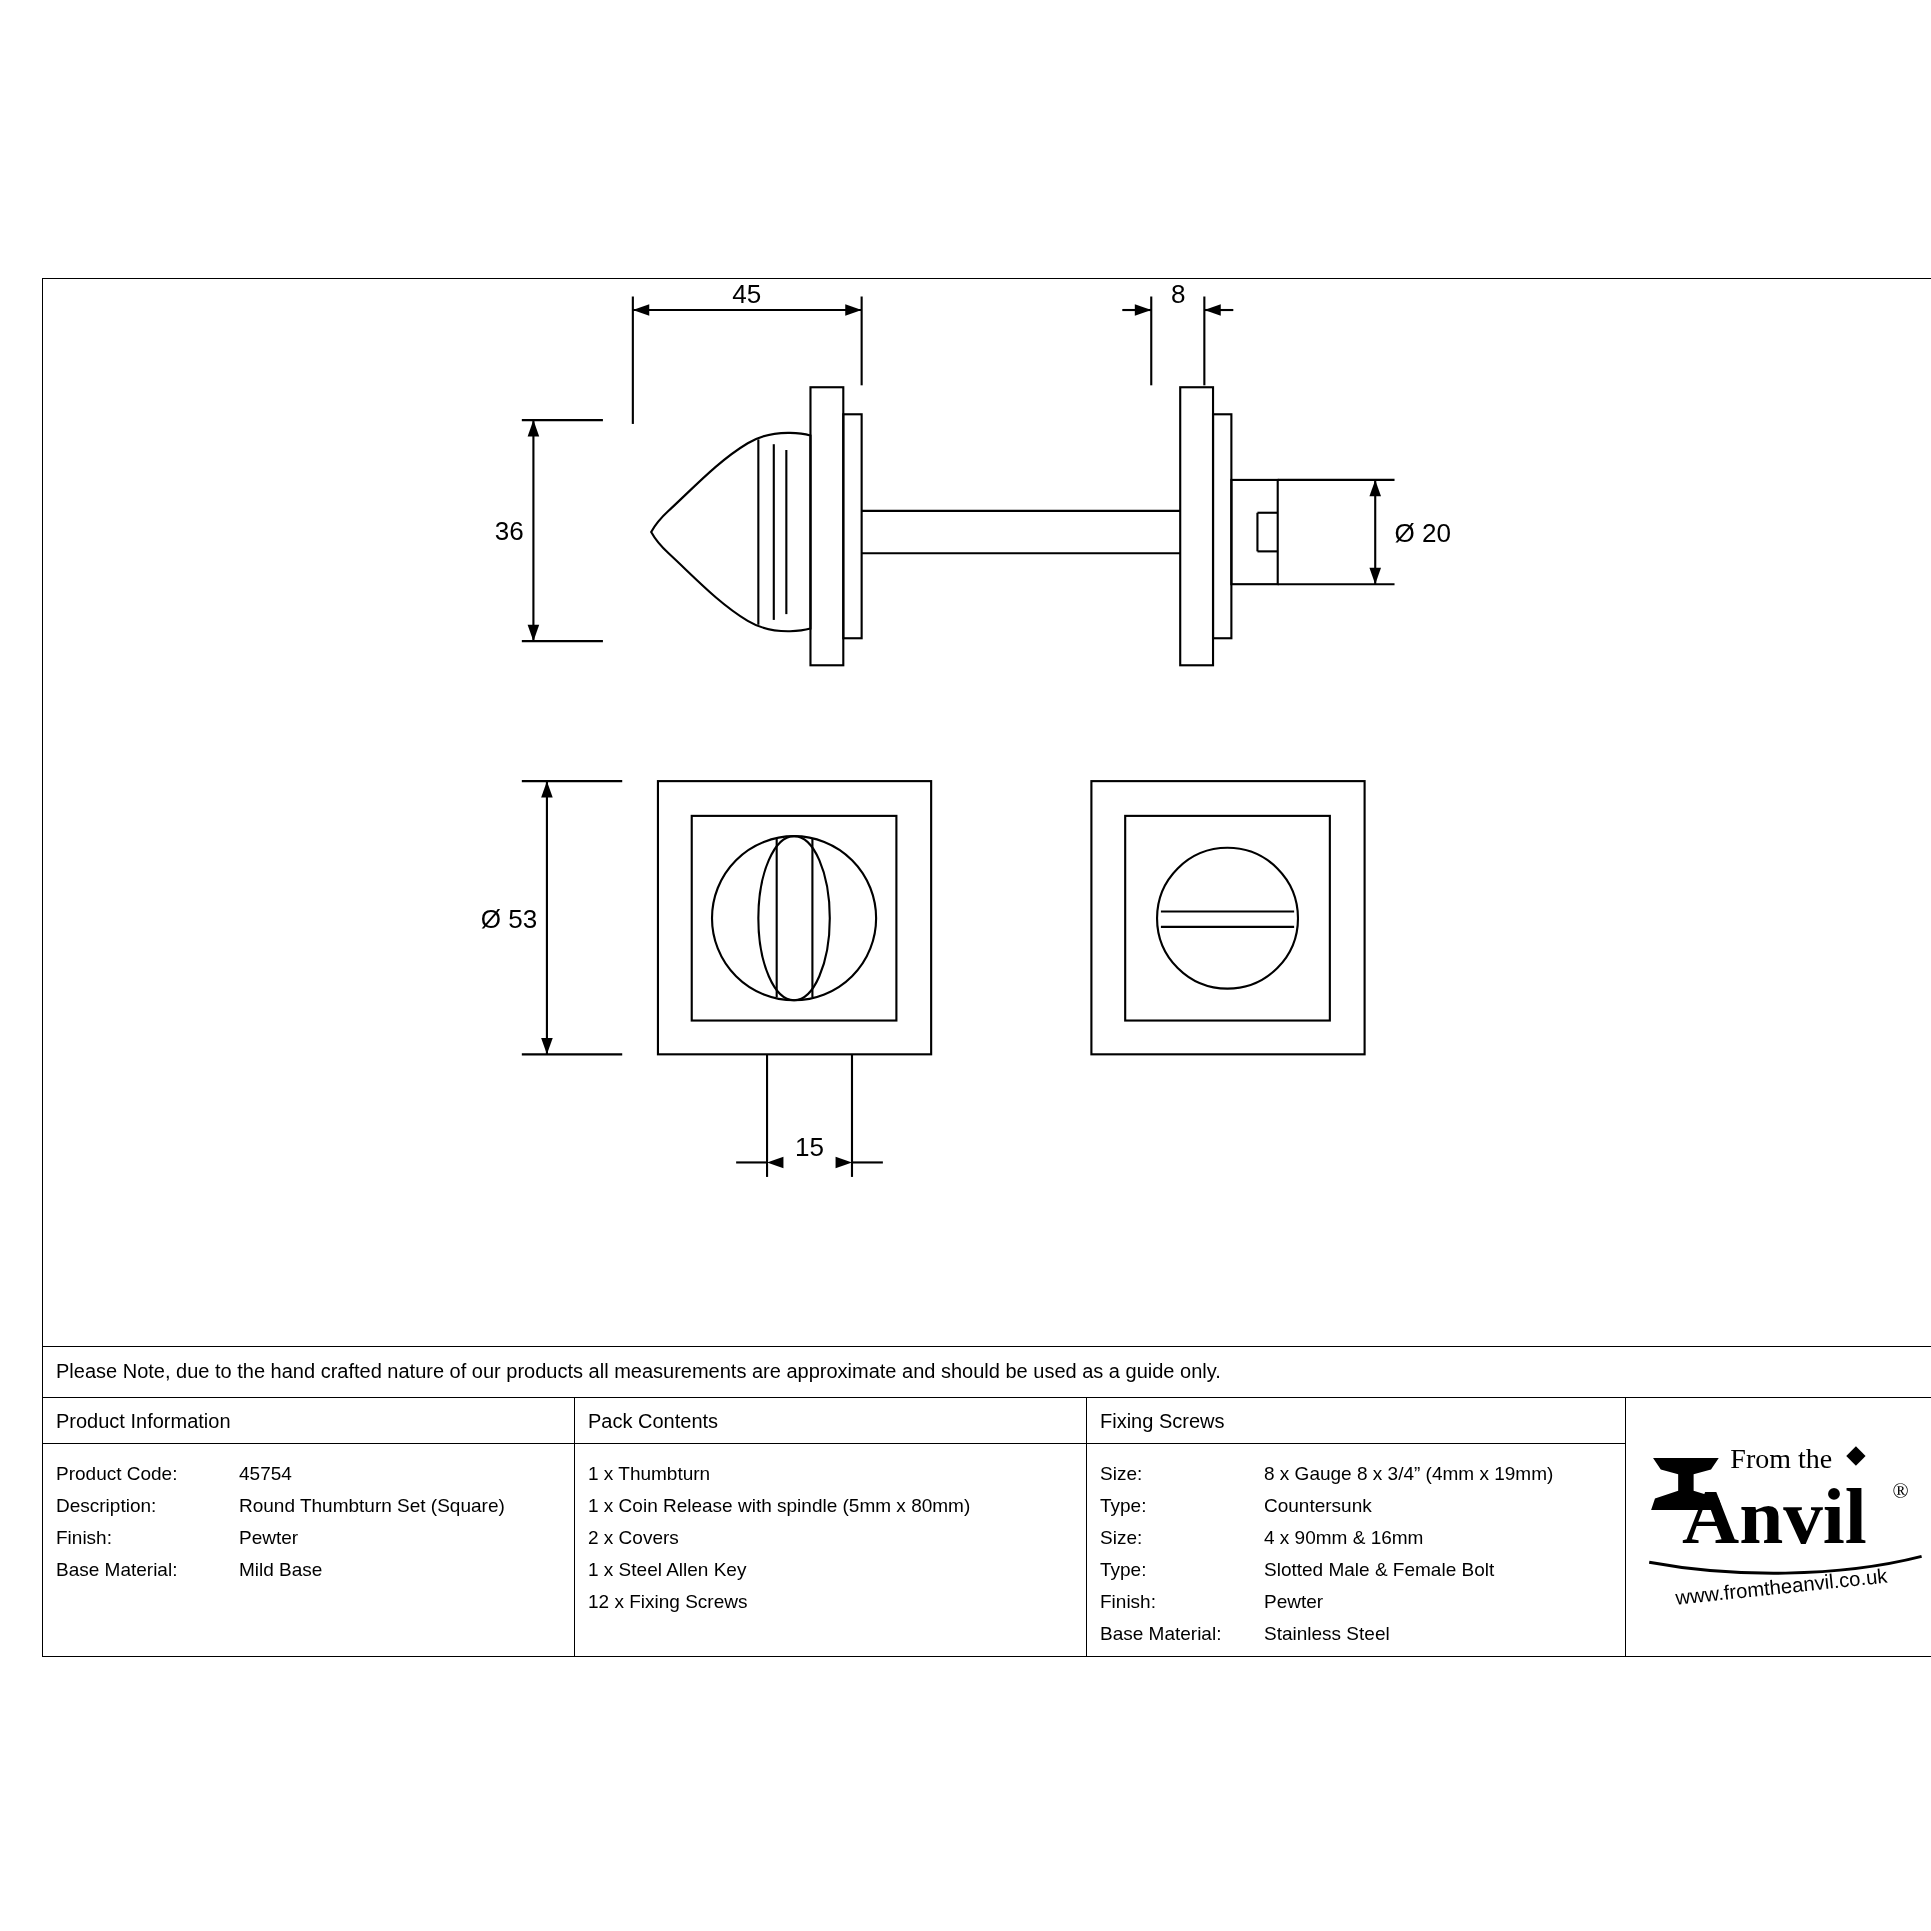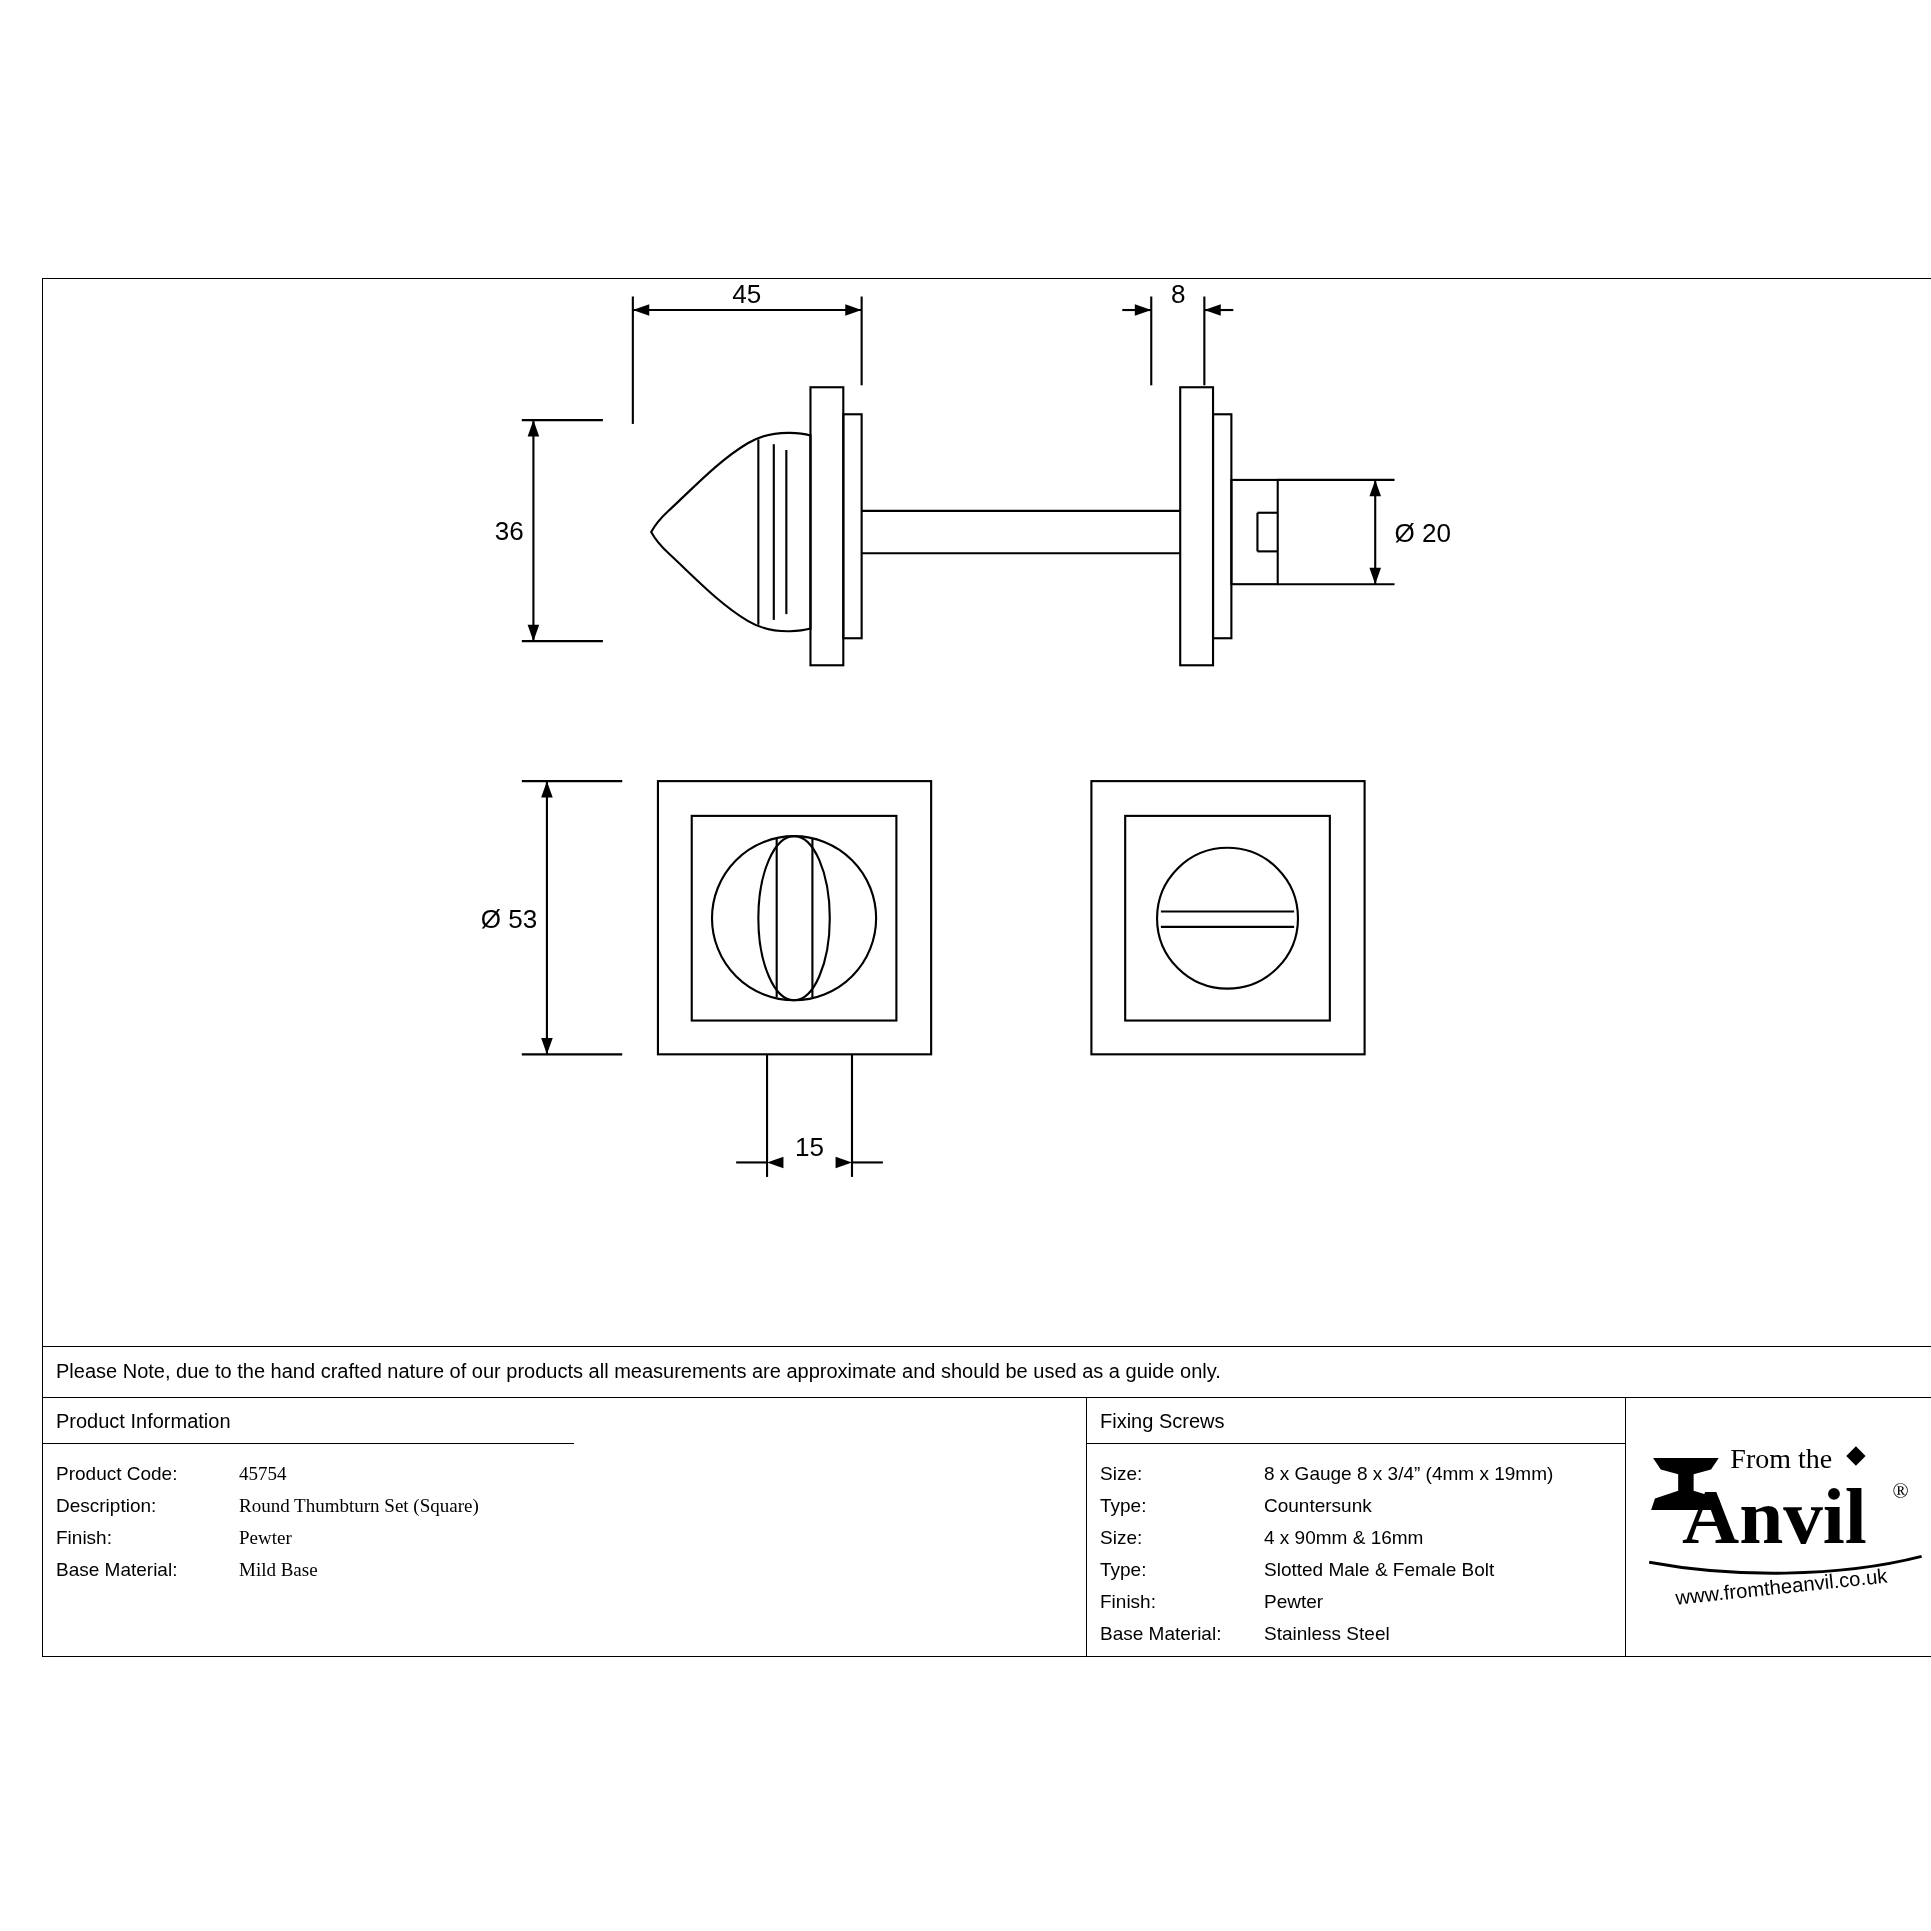--- a/index.html
+++ b/index.html
@@ -92,21 +92,21 @@
   .kv {
     position: absolute;
     left: 13.5px;
     top: 60px;
     font-size: 19px;
     line-height: 32px;
   }
   .kv .line { white-space: nowrap; position: relative; height: 32px; }
   .kv .k { position: absolute; left: 0; }
   .kv .v { position: absolute; }
-  .c1 .kv .v { left: 183px; font-family: Liberation Serif, serif; }
+  .c1 .kv .v { left: 183px; }
   .c3 .kv .v { left: 164px; }
 
   .list {
     position: absolute;
     left: 13.5px;
     top: 60px;
     font-size: 19px;
     line-height: 32px;
   }
   .list div { white-space: nowrap; height: 32px; }
@@ -236,20 +236,31 @@
           <span class="k">Finish:</span>
           <span class="v">Pewter</span>
         </div>
         <div class="line">
           <span class="k">Base Material:</span>
           <span class="v">Mild Base</span>
         </div>
       </div>
     </div>
 
+    <div class="col c2">
+      <div class="col-head">Pack Contents</div>
+      <div class="col-head-rule"></div>
+      <div class="list">
+        <div>1 x Thumbturn</div>
+        <div>1 x Coin Release with spindle (5mm x 80mm)</div>
+        <div>2 x Covers</div>
+        <div>1 x Steel Allen Key</div>
+        <div>12 x Fixing Screws</div>
+      </div>
+    </div>
 
     <div class="col c3">
       <div class="col-head">Fixing Screws</div>
       <div class="col-head-rule"></div>
       <div class="kv">
         <div class="line">
           <span class="k">Size:</span>
           <span class="v">8 x Gauge 8 x 3/4” (4mm x 19mm)</span>
         </div>
         <div class="line">

